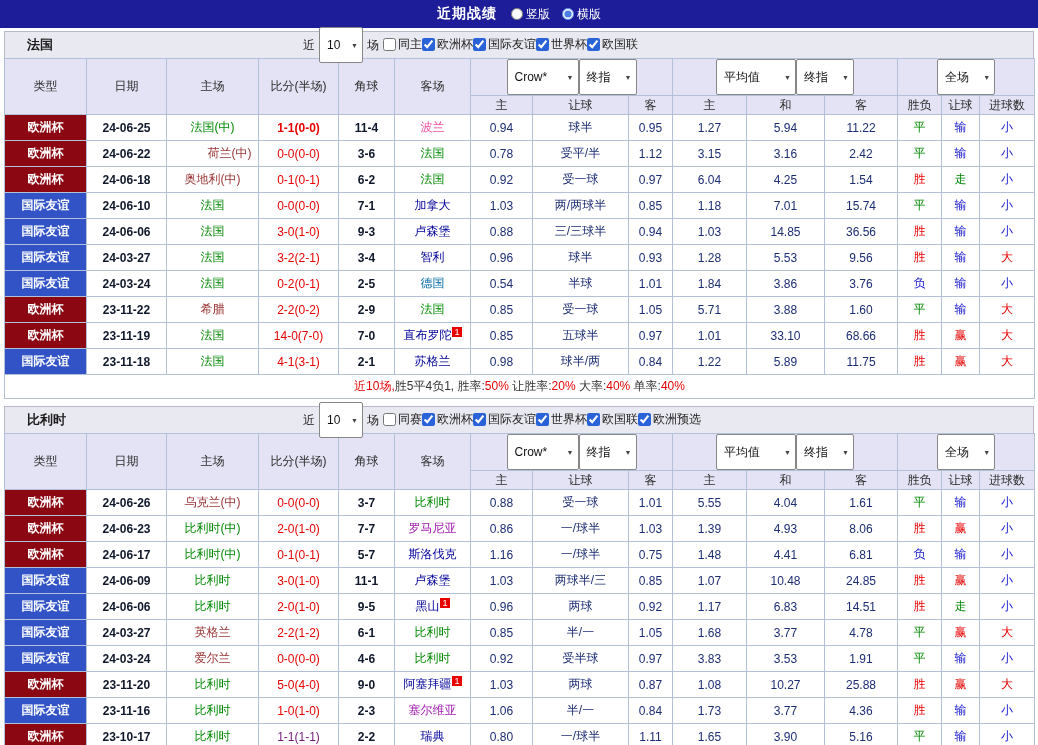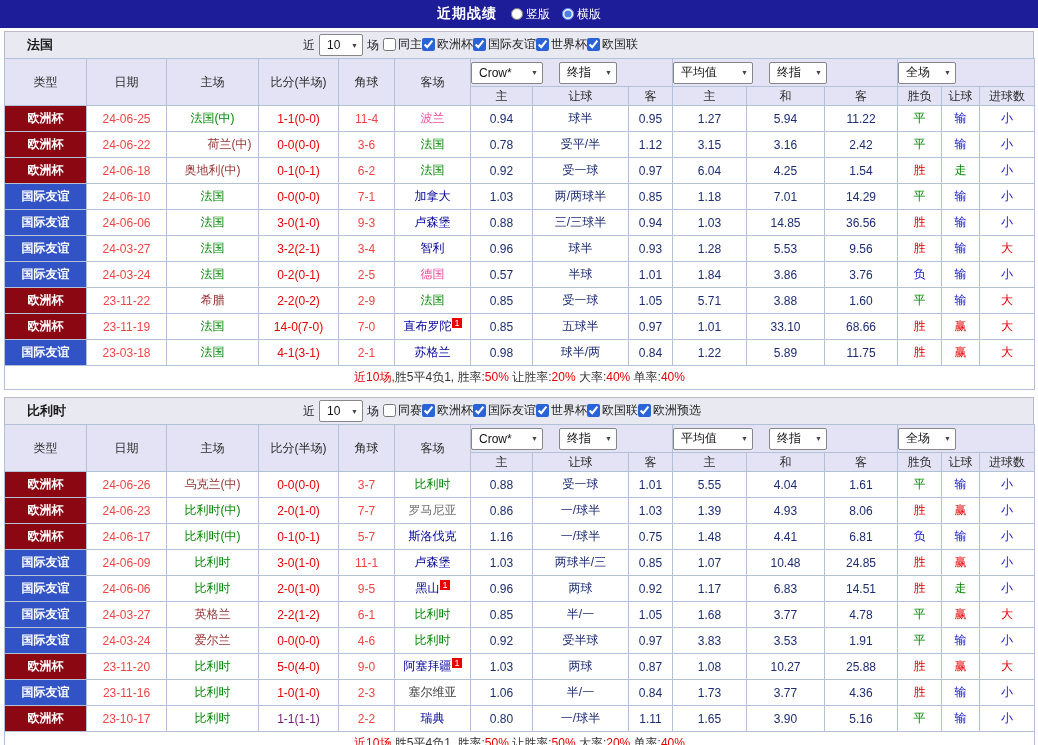--- a/index.html
+++ b/index.html
@@ -39,42 +39,42 @@
   .cb { display: inline-flex; align-items: center; gap: 1px; cursor: pointer; }
   .cb input { width: 13px; height: 13px; accent-color: #2a62d8; margin: 0 1px 0 0; }
   
   .select {
     display: inline-flex;
     align-items: center;
     justify-content: space-between;
     background: #fff;
     border: 1px solid #878787;
     border-radius: 2px;
-    height: 22px;
+    height: 36px;
     font-size: 12px;
     color: #111;
     cursor: pointer;
   }
   .select .sel-text { padding: 0 3px 0 7px; text-align: left; }
   .select .caret { font-size: 7px; color: #444; padding: 0 4px 0 2px; }
   .w-games { width: 44px; }
   .w-crow  { width: 72px; }
   .w-zz    { width: 58px; }
   .w-avg   { width: 80px; }
   .w-scope { width: 58px; }
-  .dd-pair { display: flex; align-items: center; gap: 16px; }
+  .dd-pair { display: flex; justify-content: center; align-items: center; }
   
   table { border-collapse: collapse; width: 100%; table-layout: fixed; }
   th, td { border: 1px solid #b3c1d8; text-align: center; overflow: hidden; white-space: nowrap; }
   thead th { background: #e3e3f5; color: #2b2b2b; font-weight: normal; }
   thead tr.h1 th { height: 28px; }
   thead tr.h2 th { height: 19px; }
   tbody td { height: 26px; background: #fff; }
   .type-cell { color: #fff; font-weight: bold; }
-  .date-cell, .corners-cell { color: #ef4444; }
+  .date-cell, .corners-cell { color: #0f172a; font-weight: bold; }
   .num-cell { color: #1c2d73; }
   .score-cell { font-weight: normal; }
   .res-cell { font-weight: normal; }
   .badge {
     display: inline-block;
     background: #e80000;
     color: #fff;
     font-size: 9px;
     line-height: 10px;
     padding: 0 2px;
@@ -199,21 +199,21 @@
           <th>胜负</th>
           <th>让球</th>
           <th>进球数</th>
         </tr>
       </thead>
       <tbody>
           <tr class="row">
             <td class="type-cell" style="background: rgb(139, 7, 17);">欧洲杯</td>
             <td class="date-cell">24-06-25</td>
             <td class="team-cell"><span style="color: rgb(0, 136, 0);">法国(中)</span></td>
-            <td class="score-cell" style="color: rgb(230, 0, 0);">1-1(0-0)</td>
+            <td class="score-cell" style="color: rgb(230, 0, 0); font-weight: bold;">1-1(0-0)</td>
             <td class="corners-cell">11-4</td>
             <td class="team-cell"><span style="color: #ec4899;">波兰</span></td>
             <td class="num-cell">0.94</td>
             <td class="num-cell">球半</td>
             <td class="num-cell">0.95</td>
             <td class="num-cell">1.27</td>
             <td class="num-cell">5.94</td>
             <td class="num-cell">11.22</td>
             <td class="res-cell" style="color: rgb(0, 136, 0);">平</td>
             <td class="res-cell" style="color: rgb(21, 21, 204);">输</td>
@@ -258,21 +258,21 @@
             <td class="date-cell">24-06-10</td>
             <td class="team-cell"><span style="color: rgb(0, 136, 0);">法国</span></td>
             <td class="score-cell" style="color: rgb(230, 0, 0);">0-0(0-0)</td>
             <td class="corners-cell">7-1</td>
             <td class="team-cell"><span style="color: rgb(0, 0, 153);">加拿大</span></td>
             <td class="num-cell">1.03</td>
             <td class="num-cell">两/两球半</td>
             <td class="num-cell">0.85</td>
             <td class="num-cell">1.18</td>
             <td class="num-cell">7.01</td>
-            <td class="num-cell">14.29</td>
+            <td class="num-cell">15.74</td>
             <td class="res-cell" style="color: rgb(0, 136, 0);">平</td>
             <td class="res-cell" style="color: rgb(21, 21, 204);">输</td>
             <td class="res-cell" style="color: rgb(21, 21, 204);">小</td>
           </tr>
           <tr class="row">
             <td class="type-cell" style="background: rgb(49, 83, 197);">国际友谊</td>
             <td class="date-cell">24-06-06</td>
             <td class="team-cell"><span style="color: rgb(0, 136, 0);">法国</span></td>
             <td class="score-cell" style="color: rgb(230, 0, 0);">3-0(1-0)</td>
             <td class="corners-cell">9-3</td>
@@ -303,22 +303,22 @@
             <td class="res-cell" style="color: rgb(230, 0, 0);">胜</td>
             <td class="res-cell" style="color: rgb(21, 21, 204);">输</td>
             <td class="res-cell" style="color: rgb(230, 0, 0);">大</td>
           </tr>
           <tr class="row">
             <td class="type-cell" style="background: rgb(49, 83, 197);">国际友谊</td>
             <td class="date-cell">24-03-24</td>
             <td class="team-cell"><span style="color: rgb(0, 136, 0);">法国</span></td>
             <td class="score-cell" style="color: rgb(230, 0, 0);">0-2(0-1)</td>
             <td class="corners-cell">2-5</td>
-            <td class="team-cell"><span style="color: #ec4899;">德国</span></td>
-            <td class="num-cell">0.57</td>
+            <td class="team-cell"><span style="color: #0369a1;">德国</span></td>
+            <td class="num-cell">0.54</td>
             <td class="num-cell">半球</td>
             <td class="num-cell">1.01</td>
             <td class="num-cell">1.84</td>
             <td class="num-cell">3.86</td>
             <td class="num-cell">3.76</td>
             <td class="res-cell" style="color: rgb(21, 21, 204);">负</td>
             <td class="res-cell" style="color: rgb(21, 21, 204);">输</td>
             <td class="res-cell" style="color: rgb(21, 21, 204);">小</td>
           </tr>
           <tr class="row">
@@ -350,21 +350,21 @@
             <td class="num-cell">0.97</td>
             <td class="num-cell">1.01</td>
             <td class="num-cell">33.10</td>
             <td class="num-cell">68.66</td>
             <td class="res-cell" style="color: rgb(230, 0, 0);">胜</td>
             <td class="res-cell" style="color: rgb(230, 0, 0);">赢</td>
             <td class="res-cell" style="color: rgb(230, 0, 0);">大</td>
           </tr>
           <tr class="row">
             <td class="type-cell" style="background: rgb(49, 83, 197);">国际友谊</td>
-            <td class="date-cell">23-03-18</td>
+            <td class="date-cell">23-11-18</td>
             <td class="team-cell"><span style="color: rgb(0, 136, 0);">法国</span></td>
             <td class="score-cell" style="color: rgb(230, 0, 0);">4-1(3-1)</td>
             <td class="corners-cell">2-1</td>
             <td class="team-cell"><span style="color: rgb(0, 0, 153);">苏格兰</span></td>
             <td class="num-cell">0.98</td>
             <td class="num-cell">球半/两</td>
             <td class="num-cell">0.84</td>
             <td class="num-cell">1.22</td>
             <td class="num-cell">5.89</td>
             <td class="num-cell">11.75</td>
@@ -500,21 +500,21 @@
             <td class="res-cell" style="color: rgb(0, 136, 0);">平</td>
             <td class="res-cell" style="color: rgb(21, 21, 204);">输</td>
             <td class="res-cell" style="color: rgb(21, 21, 204);">小</td>
           </tr>
           <tr class="row">
             <td class="type-cell" style="background: rgb(139, 7, 17);">欧洲杯</td>
             <td class="date-cell">24-06-23</td>
             <td class="team-cell"><span style="color: rgb(0, 136, 0);">比利时(中)</span></td>
             <td class="score-cell" style="color: rgb(230, 0, 0);">2-0(1-0)</td>
             <td class="corners-cell">7-7</td>
-            <td class="team-cell"><span style="color: #737373;">罗马尼亚</span></td>
+            <td class="team-cell"><span style="color: #a21caf;">罗马尼亚</span></td>
             <td class="num-cell">0.86</td>
             <td class="num-cell">一/球半</td>
             <td class="num-cell">1.03</td>
             <td class="num-cell">1.39</td>
             <td class="num-cell">4.93</td>
             <td class="num-cell">8.06</td>
             <td class="res-cell" style="color: rgb(230, 0, 0);">胜</td>
             <td class="res-cell" style="color: rgb(230, 0, 0);">赢</td>
             <td class="res-cell" style="color: rgb(21, 21, 204);">小</td>
           </tr>
@@ -619,21 +619,21 @@
             <td class="res-cell" style="color: rgb(230, 0, 0);">胜</td>
             <td class="res-cell" style="color: rgb(230, 0, 0);">赢</td>
             <td class="res-cell" style="color: rgb(230, 0, 0);">大</td>
           </tr>
           <tr class="row">
             <td class="type-cell" style="background: rgb(49, 83, 197);">国际友谊</td>
             <td class="date-cell">23-11-16</td>
             <td class="team-cell"><span style="color: rgb(0, 136, 0);">比利时</span></td>
             <td class="score-cell" style="color: rgb(230, 0, 0);">1-0(1-0)</td>
             <td class="corners-cell">2-3</td>
-            <td class="team-cell"><span style="color: #404040;">塞尔维亚</span></td>
+            <td class="team-cell"><span style="color: #a21caf;">塞尔维亚</span></td>
             <td class="num-cell">1.06</td>
             <td class="num-cell">半/一</td>
             <td class="num-cell">0.84</td>
             <td class="num-cell">1.73</td>
             <td class="num-cell">3.77</td>
             <td class="num-cell">4.36</td>
             <td class="res-cell" style="color: rgb(230, 0, 0);">胜</td>
             <td class="res-cell" style="color: rgb(21, 21, 204);">输</td>
             <td class="res-cell" style="color: rgb(21, 21, 204);">小</td>
           </tr>

